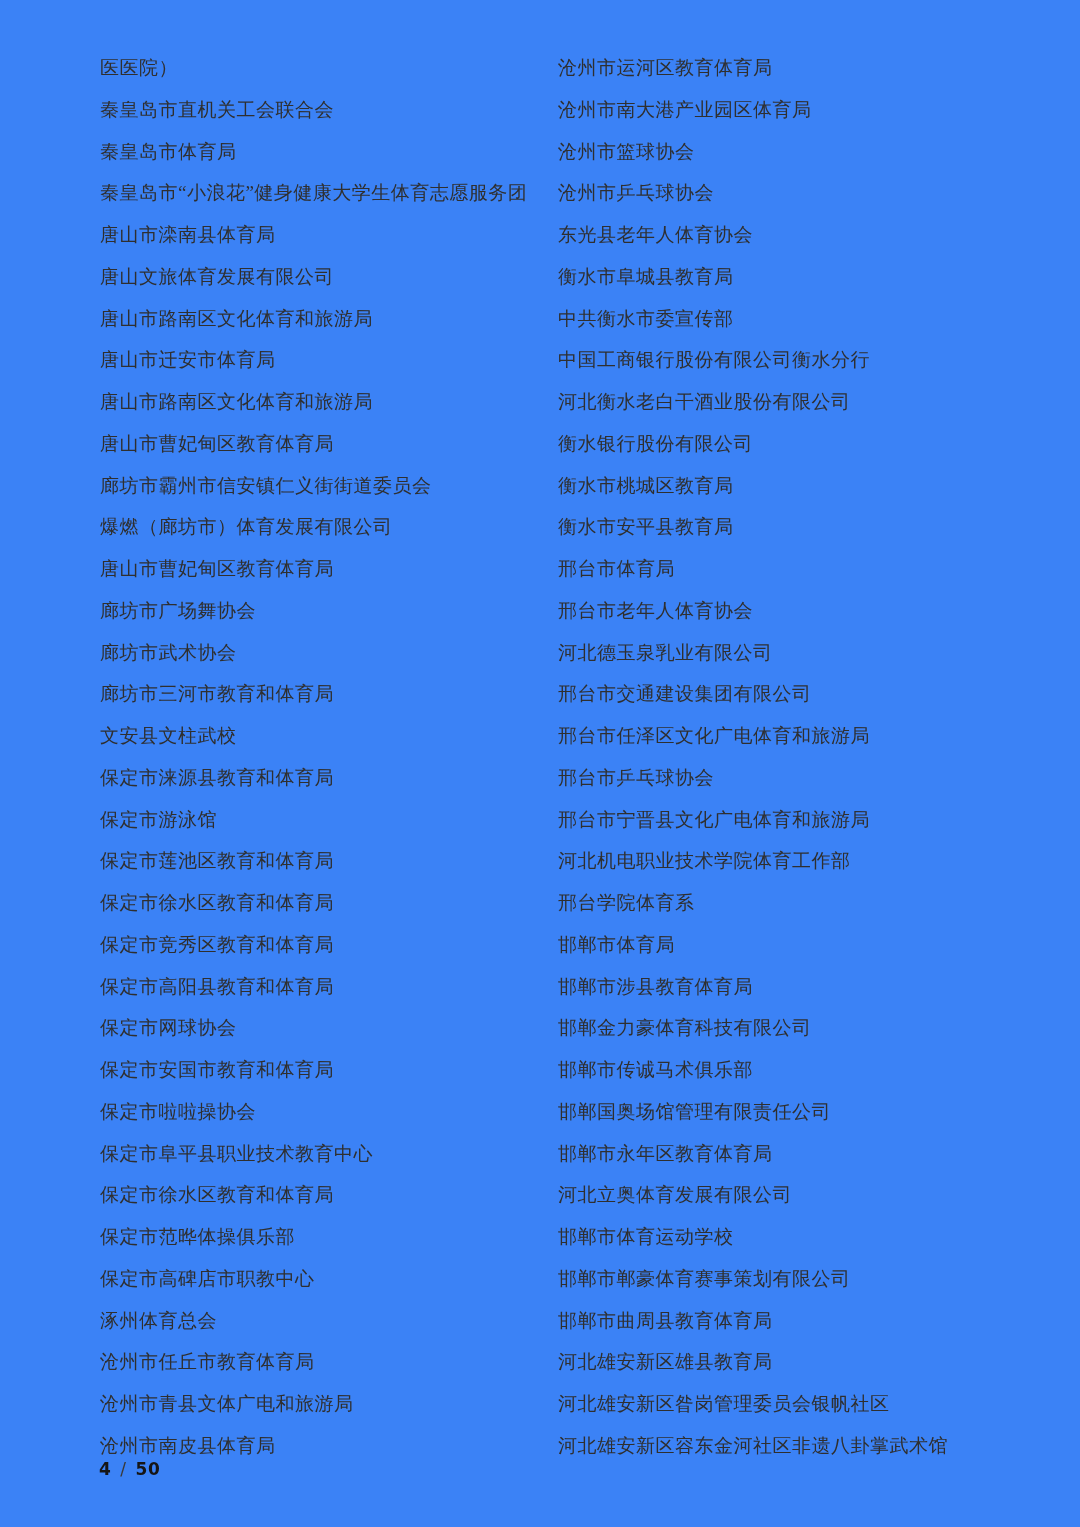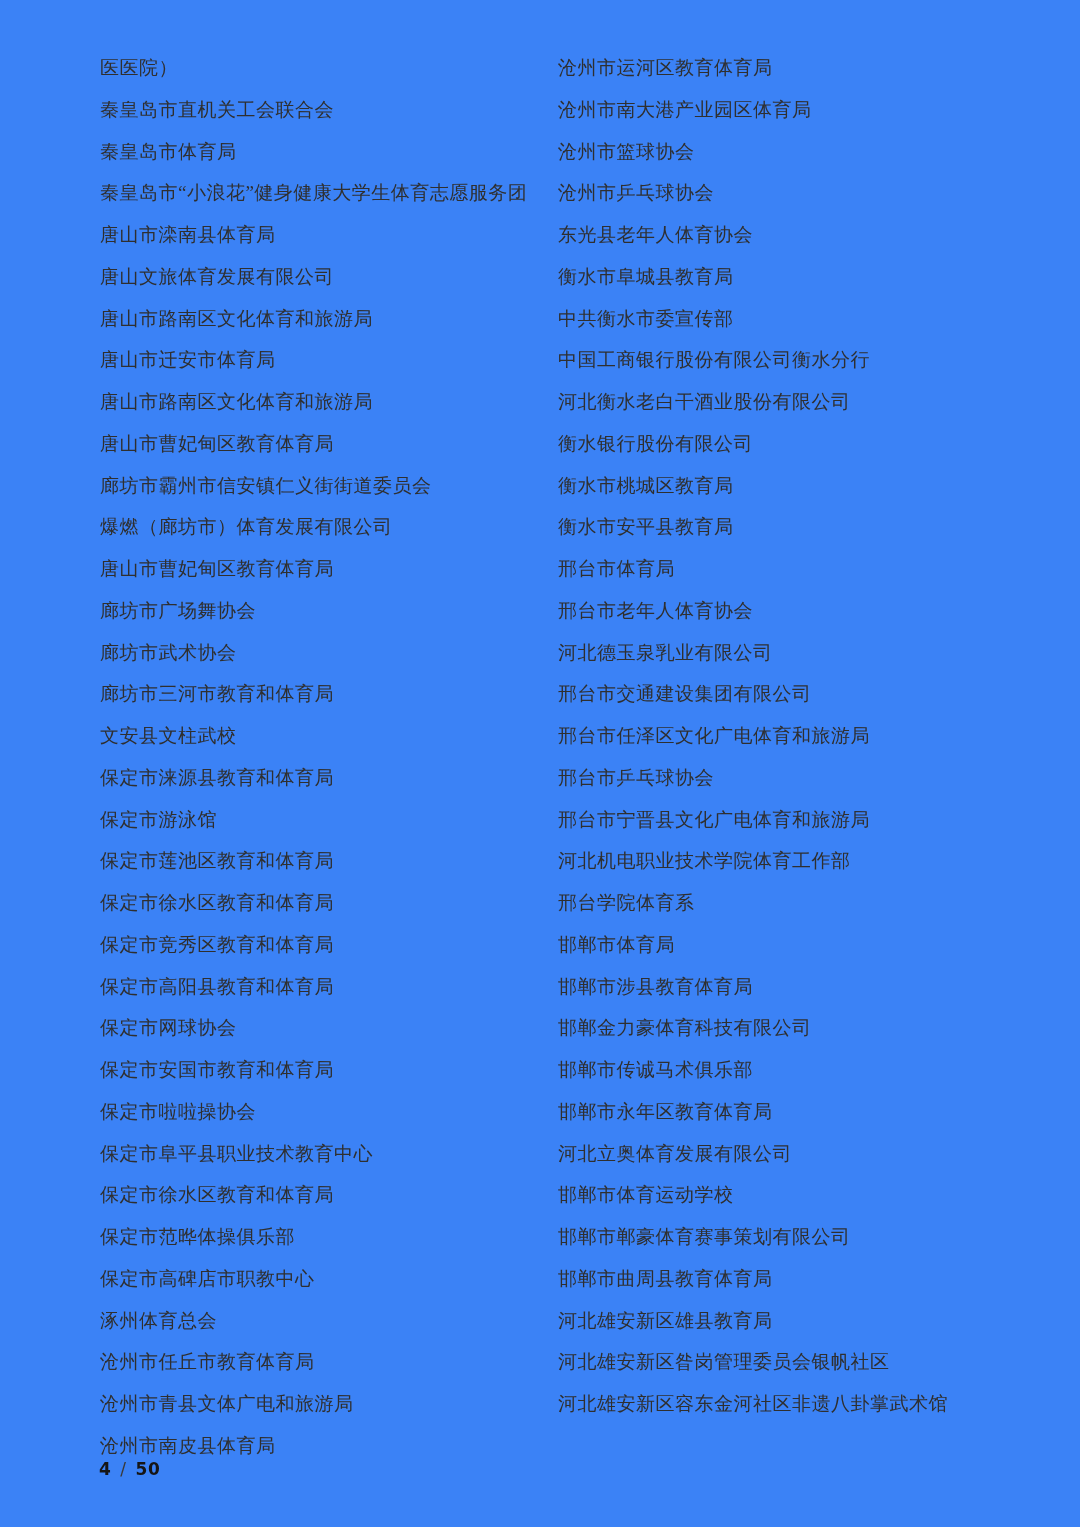--- a/index.html
+++ b/index.html
@@ -248,20 +248,23 @@
         <div class="row">
           <span class="org">邯郸市涉县教育体育局</span>
         </div>
         <div class="row">
           <span class="org">邯郸金力豪体育科技有限公司</span>
         </div>
         <div class="row">
           <span class="org">邯郸市传诚马术俱乐部</span>
         </div>
         <div class="row">
+          <span class="org">邯郸国奥场馆管理有限责任公司</span>
+        </div>
+        <div class="row">
           <span class="org">邯郸市永年区教育体育局</span>
         </div>
         <div class="row">
           <span class="org">河北立奥体育发展有限公司</span>
         </div>
         <div class="row">
           <span class="org">邯郸市体育运动学校</span>
         </div>
         <div class="row">
           <span class="org">邯郸市郸豪体育赛事策划有限公司</span>

